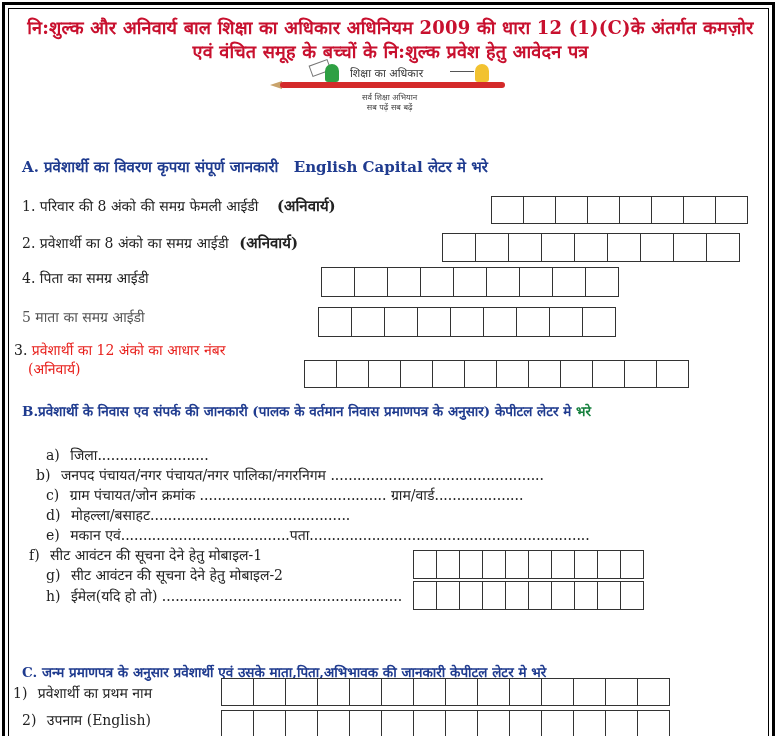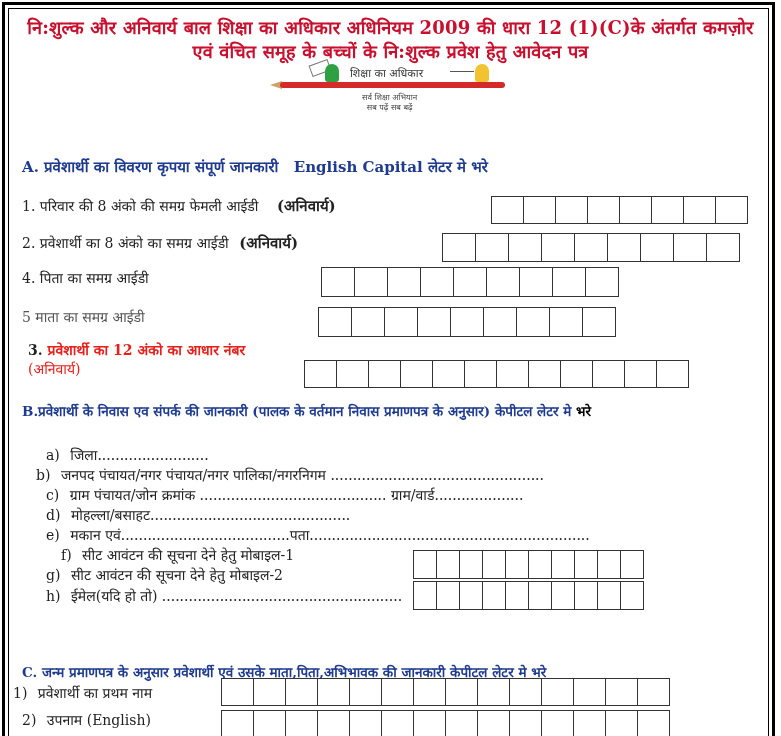--- a/index.html
+++ b/index.html
@@ -115,21 +115,21 @@
   <div class="box" style="width:33px;height:30px;"></div>
   <div class="box" style="width:33px;height:30px;"></div>
   <div class="box" style="width:33px;height:30px;"></div>
   <div class="box" style="width:33px;height:30px;"></div>
   <div class="box" style="width:33px;height:30px;"></div>
   <div class="box" style="width:33px;height:30px;"></div>
   <div class="box" style="width:33px;height:30px;"></div>
   <div class="box" style="width:33px;height:30px;"></div>
 </div>
 
-<div class="abs label-red" style="left:28px; top:340px;font-weight:bold;">
+<div class="abs label-red" style="left:14px; top:340px;">
   <span style="color:#222;">3.</span>
   <span>प्रवेशार्थी का 12 अंको का आधार नंबर</span>
 </div>
 <div class="abs label-red" style="left:28px; top:359px;">(अनिवार्य)</div>
 <div class="boxes" style="left:304px; top:360px;">
   <div class="box" style="width:32px;height:28px;"></div>
   <div class="box" style="width:32px;height:28px;"></div>
   <div class="box" style="width:32px;height:28px;"></div>
   <div class="box" style="width:32px;height:28px;"></div>
   <div class="box" style="width:32px;height:28px;"></div>
@@ -137,21 +137,21 @@
   <div class="box" style="width:32px;height:28px;"></div>
   <div class="box" style="width:32px;height:28px;"></div>
   <div class="box" style="width:32px;height:28px;"></div>
   <div class="box" style="width:32px;height:28px;"></div>
   <div class="box" style="width:32px;height:28px;"></div>
   <div class="box" style="width:32px;height:28px;"></div>
 </div>
 
 <div class="abs section" style="left:22px; top:402px; font-size:13.5px;">
   <span>B.प्रवेशार्थी के निवास एव संपर्क की जानकारी (पालक के वर्तमान निवास प्रमाणपत्र के अनुसार) केपीटल लेटर मे</span>
-  <span style="color:#000000;">भरे</span>
+  <span style="color:#15803d;">भरे</span>
 </div>
 
 <div class="abs label" style="left:46px; top:445px;">
   <span>a)</span>
   <span style="margin-left:6px;">जिला.........................</span>
 </div>
 <div class="abs label" style="left:36px; top:465px;">
   <span>b)</span>
   <span style="margin-left:6px;">जनपद पंचायत/नगर पंचायत/नगर पालिका/नगरनिगम ................................................</span>
 </div>
@@ -160,21 +160,21 @@
   <span style="margin-left:6px;">ग्राम पंचायत/जोन क्रमांक .......................................... ग्राम/वार्ड....................</span>
 </div>
 <div class="abs label" style="left:46px; top:505px;">
   <span>d)</span>
   <span style="margin-left:6px;">मोहल्ला/बसाहट.............................................</span>
 </div>
 <div class="abs label" style="left:46px; top:525px;">
   <span>e)</span>
   <span style="margin-left:6px;">मकान एवं......................................पता...............................................................</span>
 </div>
-<div class="abs label" style="left:61px; top:545px;">
+<div class="abs label" style="left:29px; top:545px;">
   <span>f)</span>
   <span style="margin-left:6px;">सीट आवंटन की सूचना देने हेतु मोबाइल-1</span>
 </div>
 <div class="boxes" style="left:413px; top:550px;">
   <div class="box" style="width:23px;height:29px;"></div>
   <div class="box" style="width:23px;height:29px;"></div>
   <div class="box" style="width:23px;height:29px;"></div>
   <div class="box" style="width:23px;height:29px;"></div>
   <div class="box" style="width:23px;height:29px;"></div>
   <div class="box" style="width:23px;height:29px;"></div>

